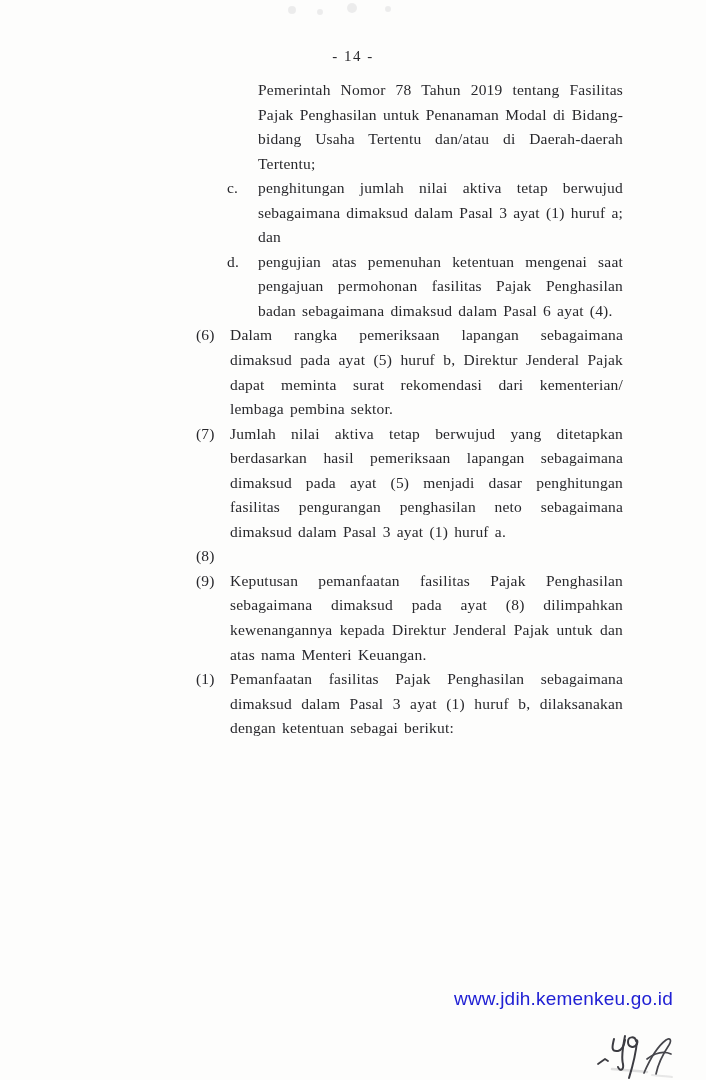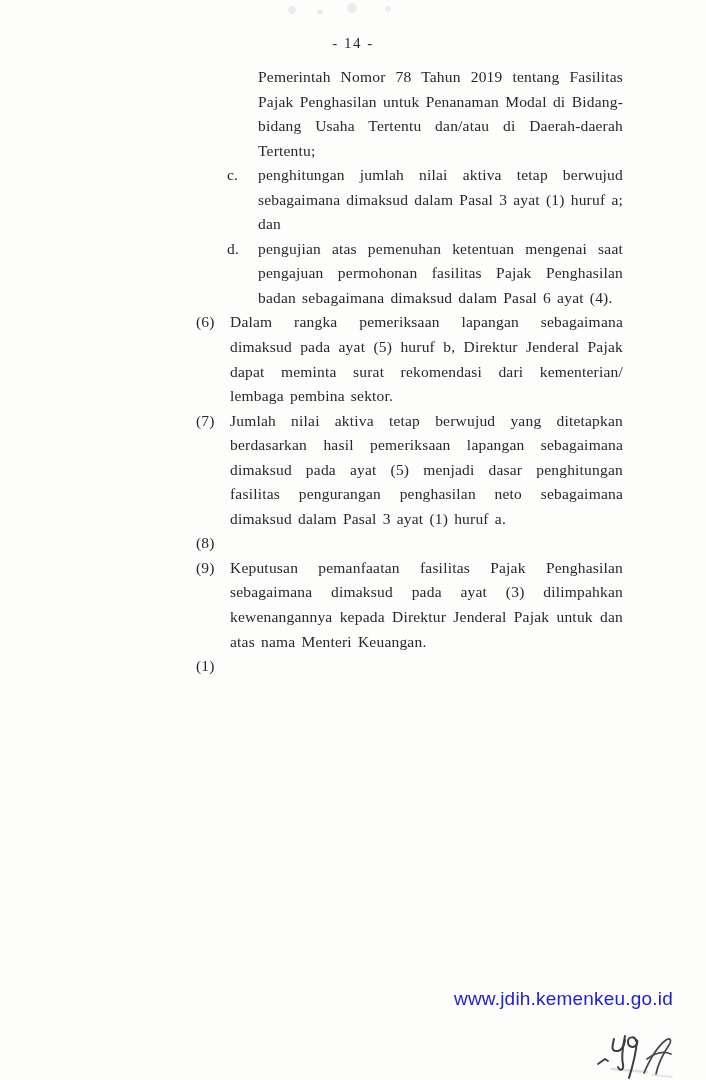--- a/index.html
+++ b/index.html
@@ -4,21 +4,21 @@
 <style>
   html,body{margin:0;padding:0;}
   body{
     width:706px;height:1080px;position:relative;overflow:hidden;
     background:#fdfdfc;
     font-family:"Liberation Serif", serif;
     color:#28282c;
   }
   .doc{position:absolute;inset:0;}
   .pageno{
-    padding-top:31px;text-align:center;
+    padding-top:44px;text-align:center;
     font-size:15px;letter-spacing:1.5px;line-height:24px;
   }
   .body-text, .text, .intro, .heading{
     font-size:15.5px;line-height:24.55px;
     letter-spacing:0.2px;word-spacing:2px;
   }
   .intro{
     margin:10px 0 0 258px;width:365px;
     text-align:justify;
   }
@@ -68,28 +68,29 @@
   </div>
   <div class="row num body-text">
     <div class="marker">(7)</div>
     <div class="text">Jumlah nilai aktiva tetap berwujud yang ditetapkan berdasarkan hasil pemeriksaan lapangan sebagaimana dimaksud pada ayat (5) menjadi dasar penghitungan fasilitas pengurangan penghasilan neto sebagaimana dimaksud dalam Pasal 3 ayat (1) huruf a.</div>
   </div>
   <div class="row num body-text">
     <div class="marker">(8)</div>
   </div>
   <div class="row num body-text">
     <div class="marker">(9)</div>
-    <div class="text">Keputusan pemanfaatan fasilitas Pajak Penghasilan sebagaimana dimaksud pada ayat (3) dilimpahkan kewenangannya kepada Direktur Jenderal Pajak untuk dan atas nama Menteri Keuangan.</div>
+    <div class="text">Keputusan pemanfaatan fasilitas Pajak Penghasilan sebagaimana dimaksud pada ayat (8) dilimpahkan kewenangannya kepada Direktur Jenderal Pajak untuk dan atas nama Menteri Keuangan.</div>
   </div>
   <div class="row num body-text">
   </div>
 
 
   <div class="row num body-text">
     <div class="marker">(1)</div>
+    <div class="text">Pemanfaatan fasilitas Pajak Penghasilan sebagaimana dimaksud dalam Pasal 3 ayat (1) huruf b, dilaksanakan dengan ketentuan sebagai berikut:</div>
   </div>
 
 </div>
 
 <a class="footer-url" href="#">www.jdih.kemenkeu.go.id</a>
 
 <svg class="top-smudge" width="140" height="22" viewBox="0 0 140 22">
   <g fill="#8a8a94" opacity="0.14">
     <circle cx="22" cy="10" r="4"></circle>
     <circle cx="50" cy="12" r="3"></circle>

